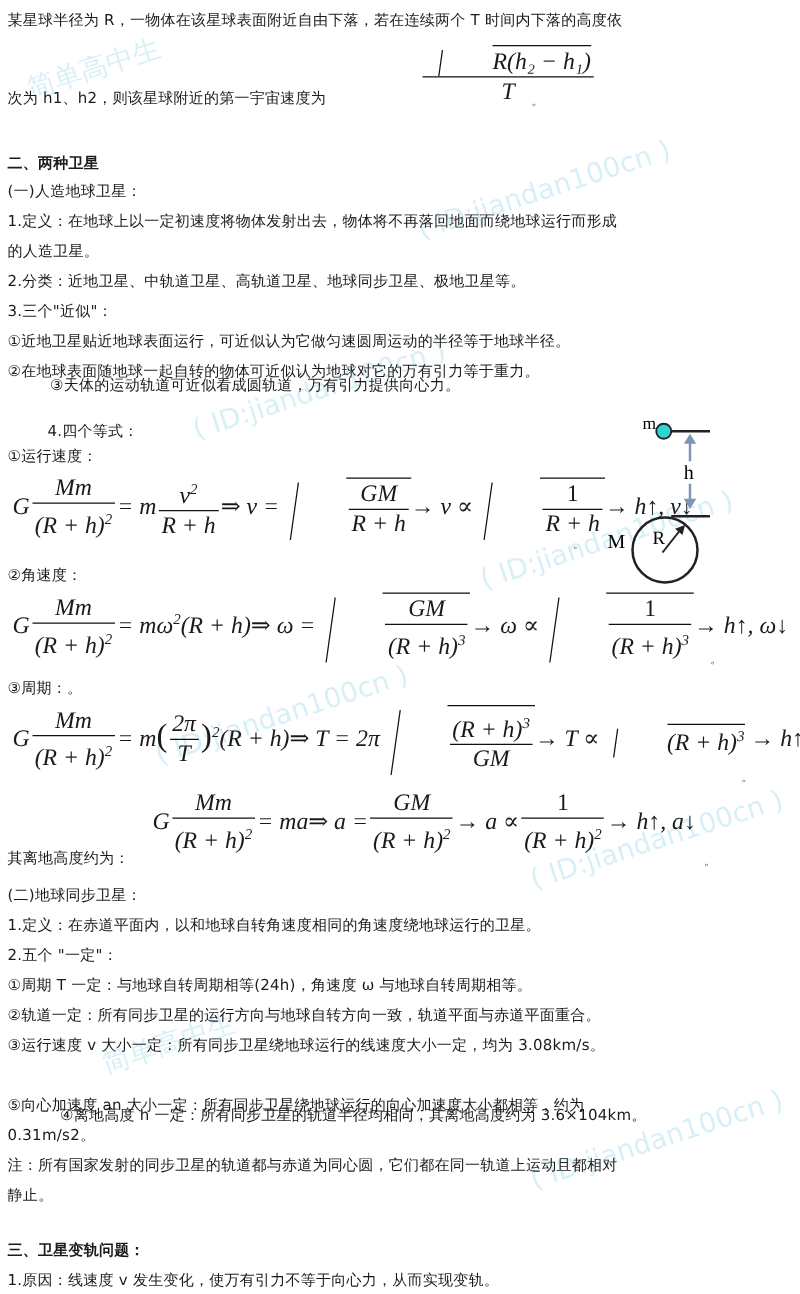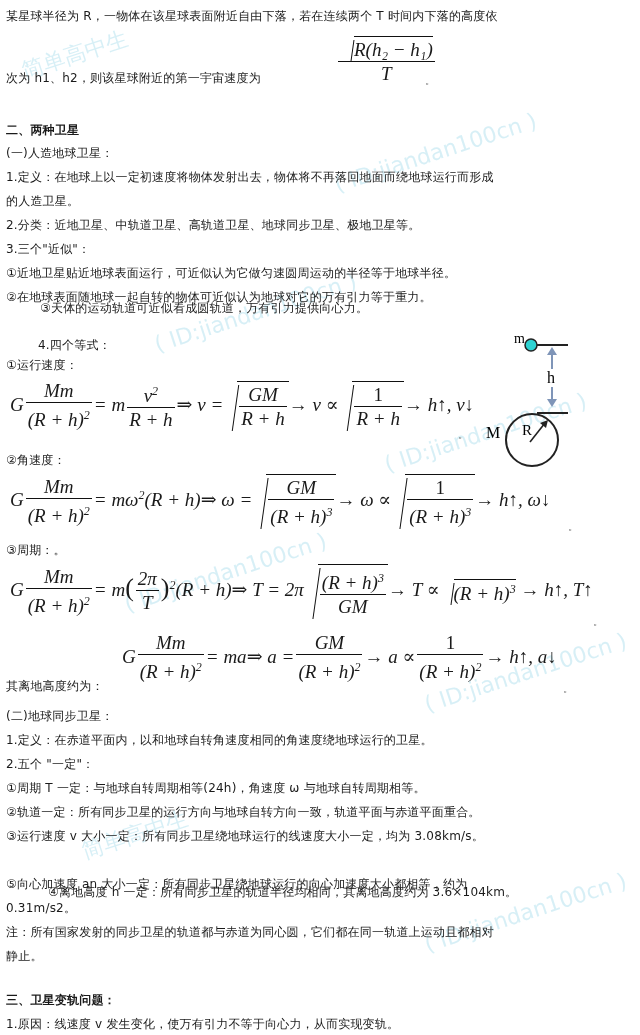--- a/index.html
+++ b/index.html
@@ -8,21 +8,21 @@
   .line{position:absolute;left:6px;white-space:nowrap;font-size:12px;line-height:20px;letter-spacing:0.2px;}
   .bold{font-weight:bold;}
   .math{font-family:"Liberation Serif","DejaVu Serif",serif;font-style:italic;font-size:19px;position:absolute;white-space:nowrap;}
   .math .up{font-style:normal;}
   .frac{display:inline-block;vertical-align:middle;text-align:center;margin:0 2px;}
   .frac .num{display:block;padding:0 2px;border-bottom:1px solid #111;line-height:22px;}
   .frac .den{display:block;padding:0 2px;line-height:24px;}
   .sqrt{display:inline-block;vertical-align:middle;position:relative;padding-left:14px;}
   .sqrt::before{content:"";position:absolute;left:0;top:4px;bottom:0;width:12px;
      border-right:1px solid #111;transform:skewX(-8deg);}
-  .sqrt .rad{border-top:1px solid #111;display:inline-block;padding-top:2px;}
+  .sqrt .rad{border-top:1px solid #111;display:inline-block;padding-top:2px;margin-left:40px;}
   sup{font-size:12px;}
   .dot{position:absolute;font-size:10px;color:#555;}
   .wm{position:absolute;color:#a8ddec;opacity:0.45;font-size:22px;transform:rotate(-18deg);white-space:nowrap;
       font-family:"DejaVu Sans",sans-serif;pointer-events:none;}
   .diagram{position:absolute;left:480px;top:325px;width:160px;height:150px;}
 </style>
 </head>
 <body>
 
 <div class="wm" style="left:20px;top:40px;">简单高中生</div>

